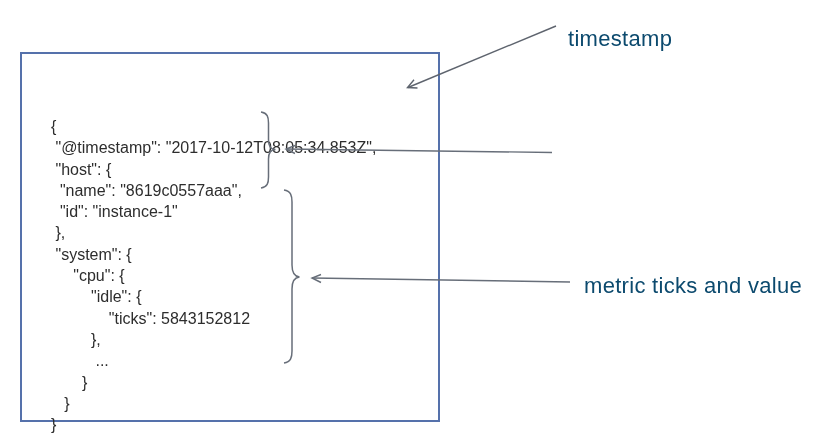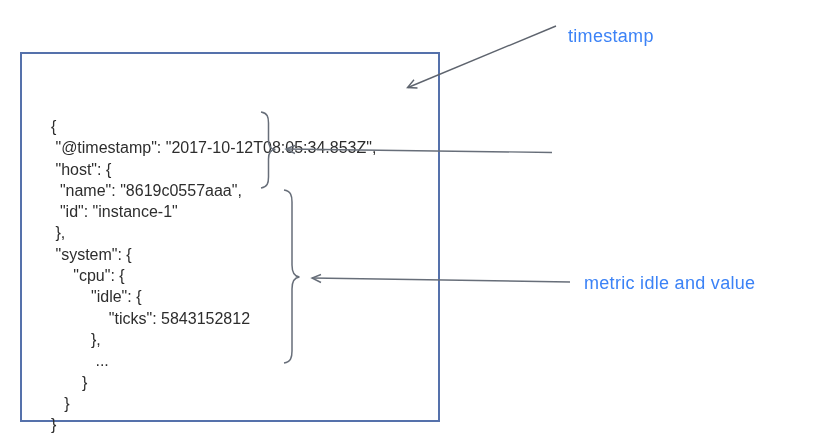--- a/index.html
+++ b/index.html
@@ -39,23 +39,23 @@
   .overlay {
     position: absolute;
     left: 0;
     top: 0;
     width: 817px;
     height: 437px;
     pointer-events: none;
   }
   .annot-label {
     position: absolute;
-    font-size: 18px;
+    font-size: 22px;
     letter-spacing: 0.3px;
-    color: #3b82f6;
+    color: #0c4a6e;
     white-space: nowrap;
   }
   .annot-label.timestamp { left: 568px; top: 26px; }
   .annot-label.dimensions { left: 570px; top: 144px; }
   .annot-label.metric { left: 584px; top: 273px; }
 </style>
 </head>
 <body>
 
 <div class="canvas">
@@ -108,15 +108,15 @@
 
     <g stroke="#676e79" stroke-width="1.4" fill="none">
       <line x1="570" y1="282" x2="312" y2="278"></line>
       <path d="M 321 274.5 L 312 278 L 321 282.5"></path>
     </g>
   </svg>
 
   <div class="annot-label timestamp">timestamp</div>
 
 
-  <div class="annot-label metric">metric idle and value</div>
+  <div class="annot-label metric">metric ticks and value</div>
 
 </div>
 
 </body></html>

